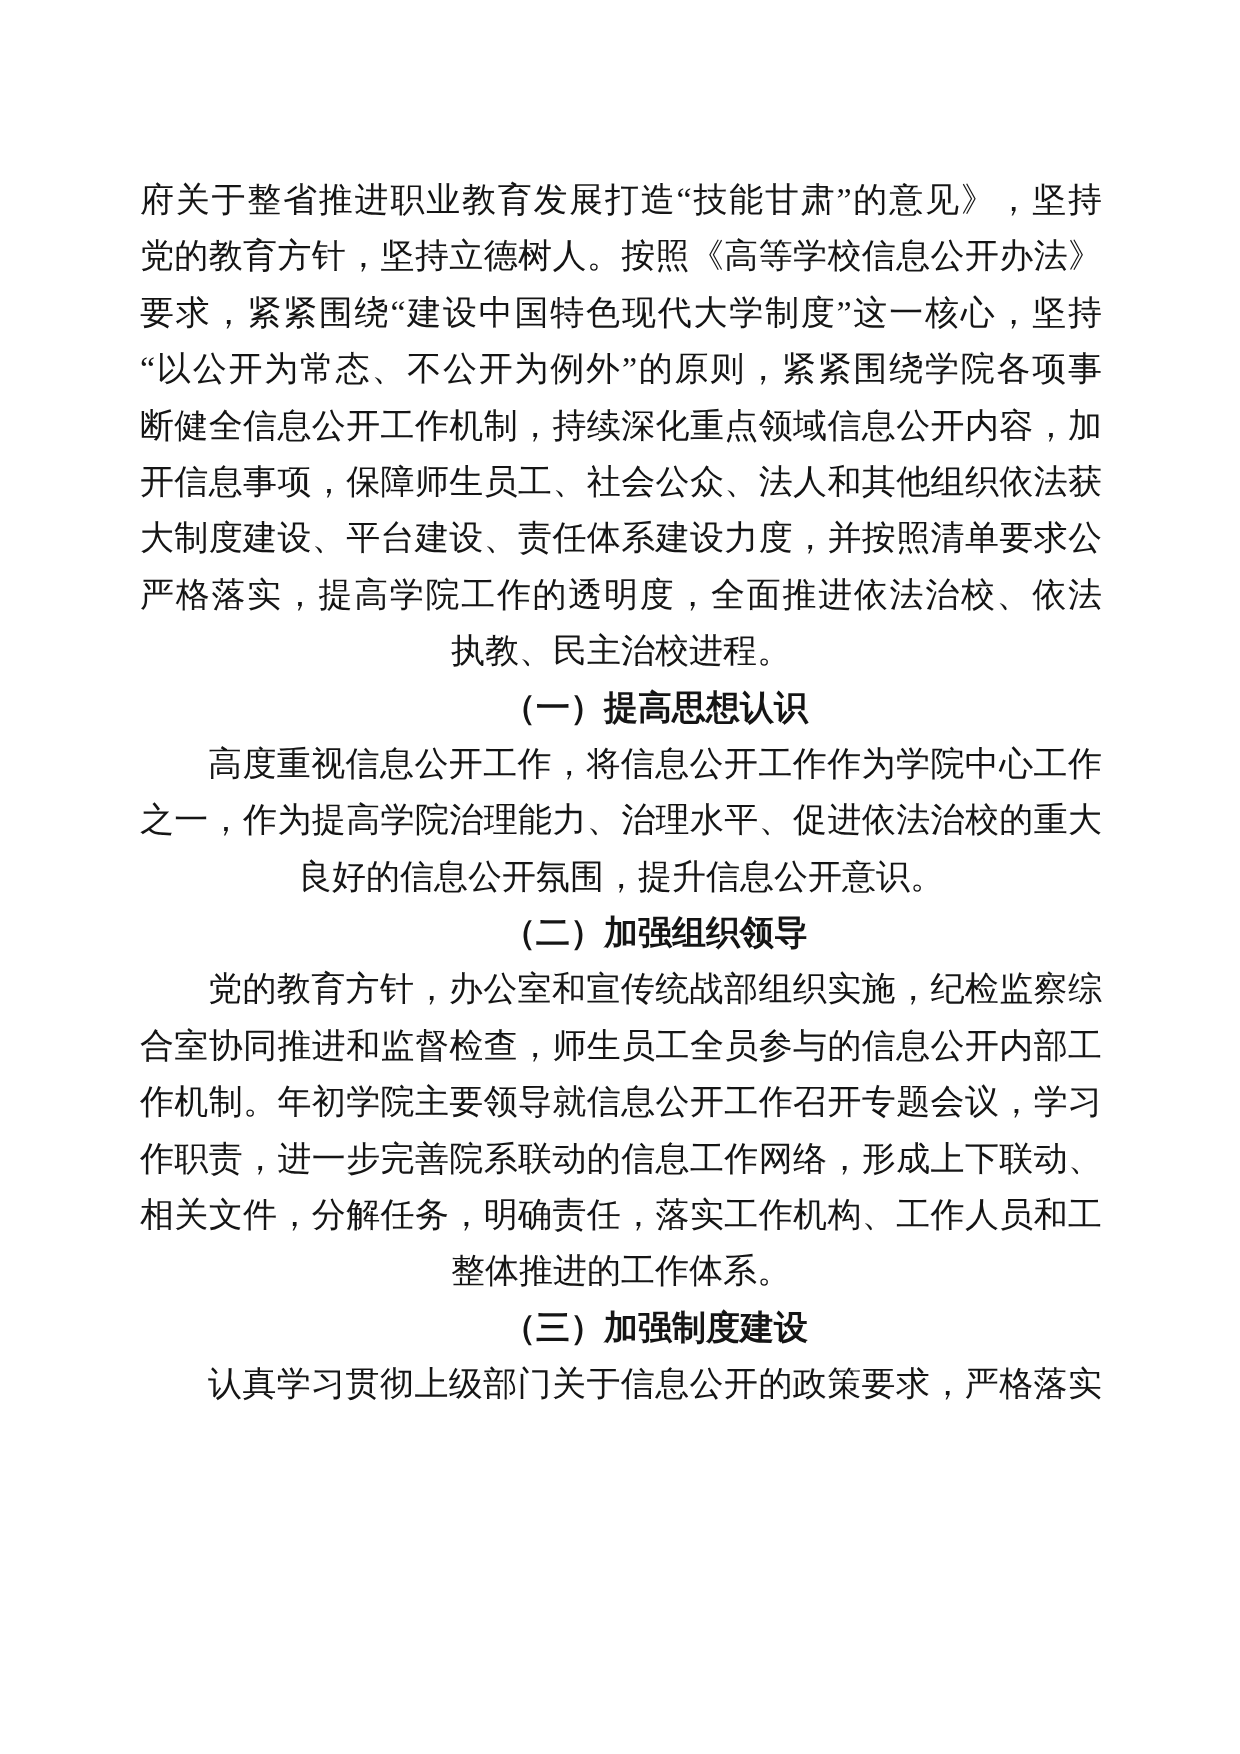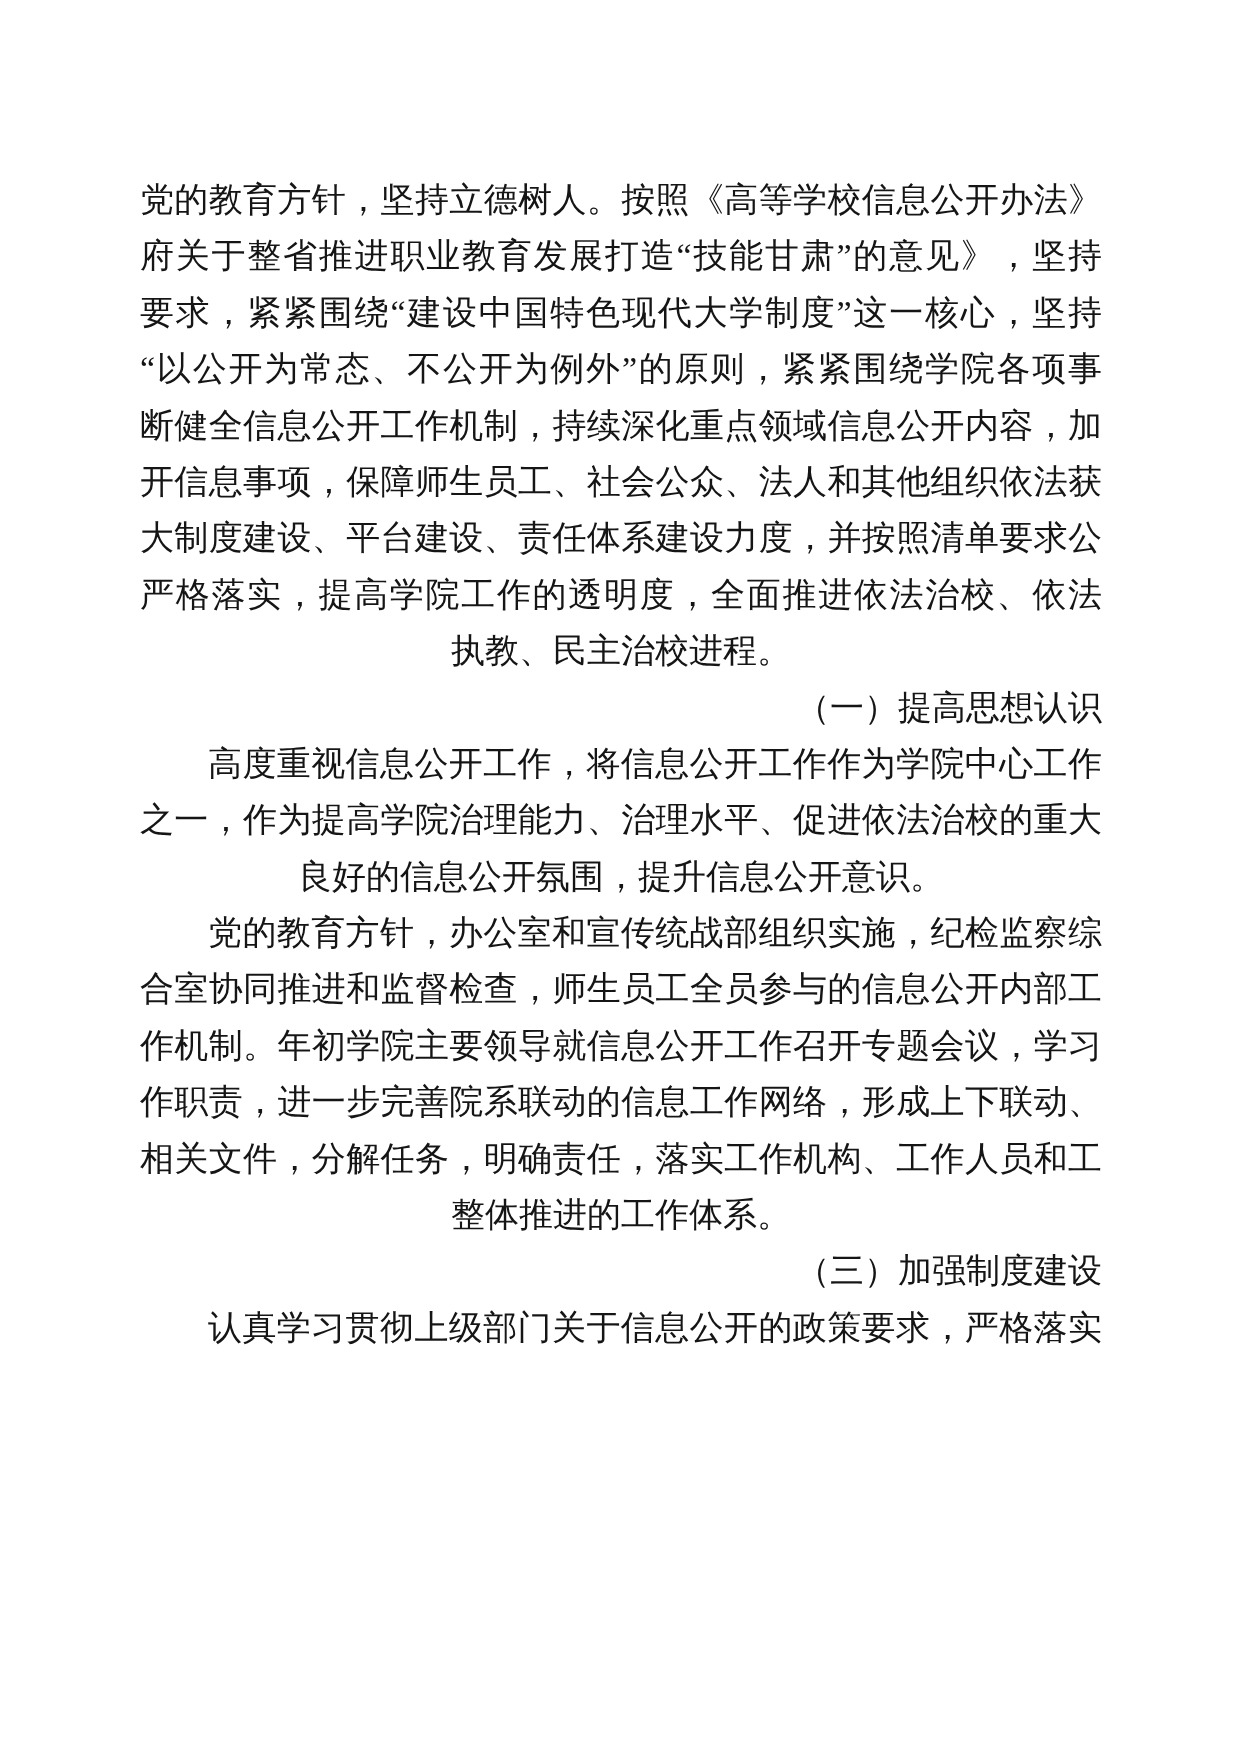--- a/index.html
+++ b/index.html
@@ -33,46 +33,47 @@
   }
   
   .j {
     text-align: justify;
     text-align-last: justify;
   }
   
   .ind { text-indent: 2em; }
   
   .h {
-    font-weight: normal;
+    font-weight: bold;
     text-indent: 2em;
-    text-align: right;
+    text-align: center;
   }
 </style>
 </head>
 <body>
 
 <div class="page">
   <div class="content">
 
+    <div class="line j">府关于整省推进职业教育发展打造“技能甘肃”的意见》，坚持</div>
     <div class="line j">党的教育方针，坚持立德树人。按照《高等学校信息公开办法》</div>
-    <div class="line j">府关于整省推进职业教育发展打造“技能甘肃”的意见》，坚持</div>
     <div class="line j">要求，紧紧围绕“建设中国特色现代大学制度”这一核心，坚持</div>
     <div class="line j">“以公开为常态、不公开为例外”的原则，紧紧围绕学院各项事</div>
     <div class="line j">断健全信息公开工作机制，持续深化重点领域信息公开内容，加</div>
     <div class="line j">开信息事项，保障师生员工、社会公众、法人和其他组织依法获</div>
     <div class="line j">大制度建设、平台建设、责任体系建设力度，并按照清单要求公</div>
     <div class="line j">严格落实，提高学院工作的透明度，全面推进依法治校、依法</div>
     <div class="line">执教、民主治校进程。</div>
 
     <div class="line h">（一）提高思想认识</div>
     <div class="line j ind">高度重视信息公开工作，将信息公开工作作为学院中心工作</div>
     <div class="line j">之一，作为提高学院治理能力、治理水平、促进依法治校的重大</div>
     <div class="line">良好的信息公开氛围，提升信息公开意识。</div>
 
+    <div class="line h">（二）加强组织领导</div>
     <div class="line j ind">党的教育方针，办公室和宣传统战部组织实施，纪检监察综</div>
     <div class="line j">合室协同推进和监督检查，师生员工全员参与的信息公开内部工</div>
     <div class="line j">作机制。年初学院主要领导就信息公开工作召开专题会议，学习</div>
     <div class="line j">作职责，进一步完善院系联动的信息工作网络，形成上下联动、</div>
     <div class="line j">相关文件，分解任务，明确责任，落实工作机构、工作人员和工</div>
     <div class="line">整体推进的工作体系。</div>
 
     <div class="line h">（三）加强制度建设</div>
     <div class="line j ind">认真学习贯彻上级部门关于信息公开的政策要求，严格落实</div>
 

